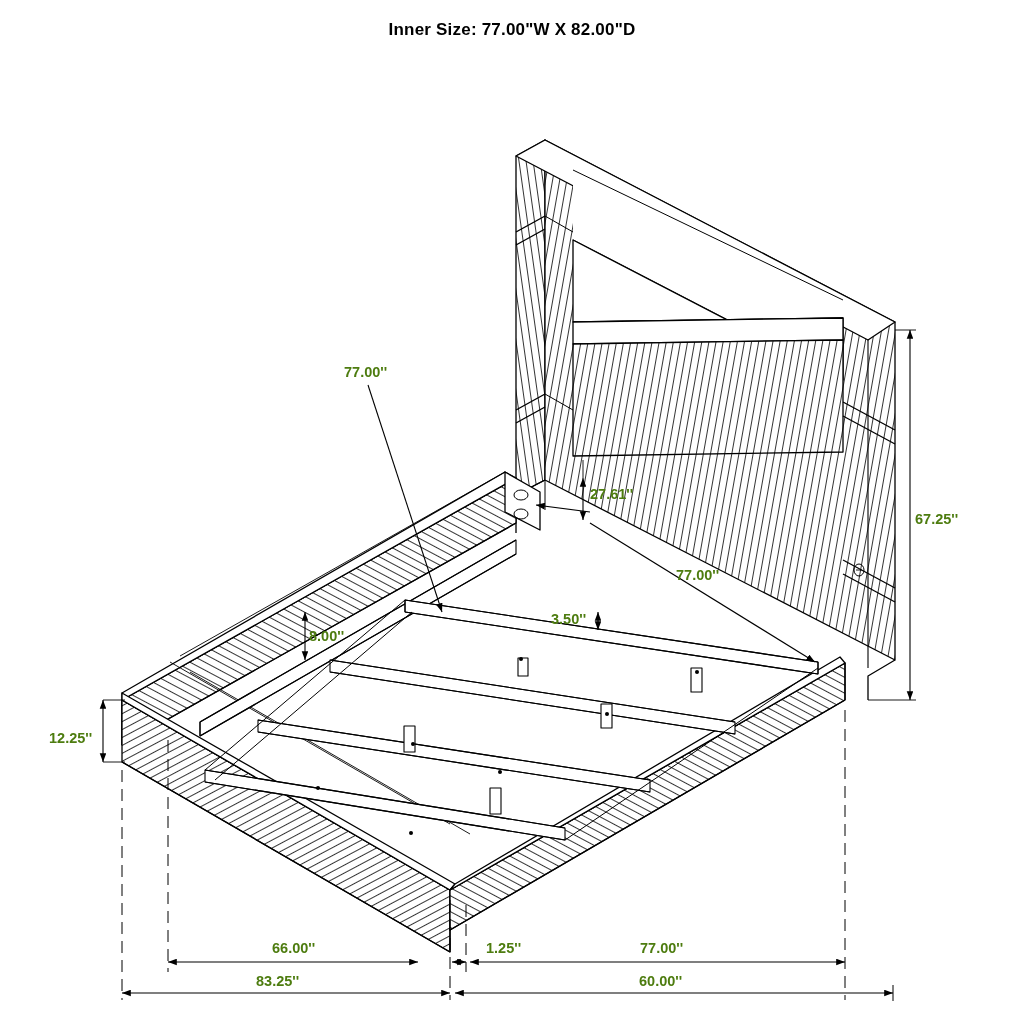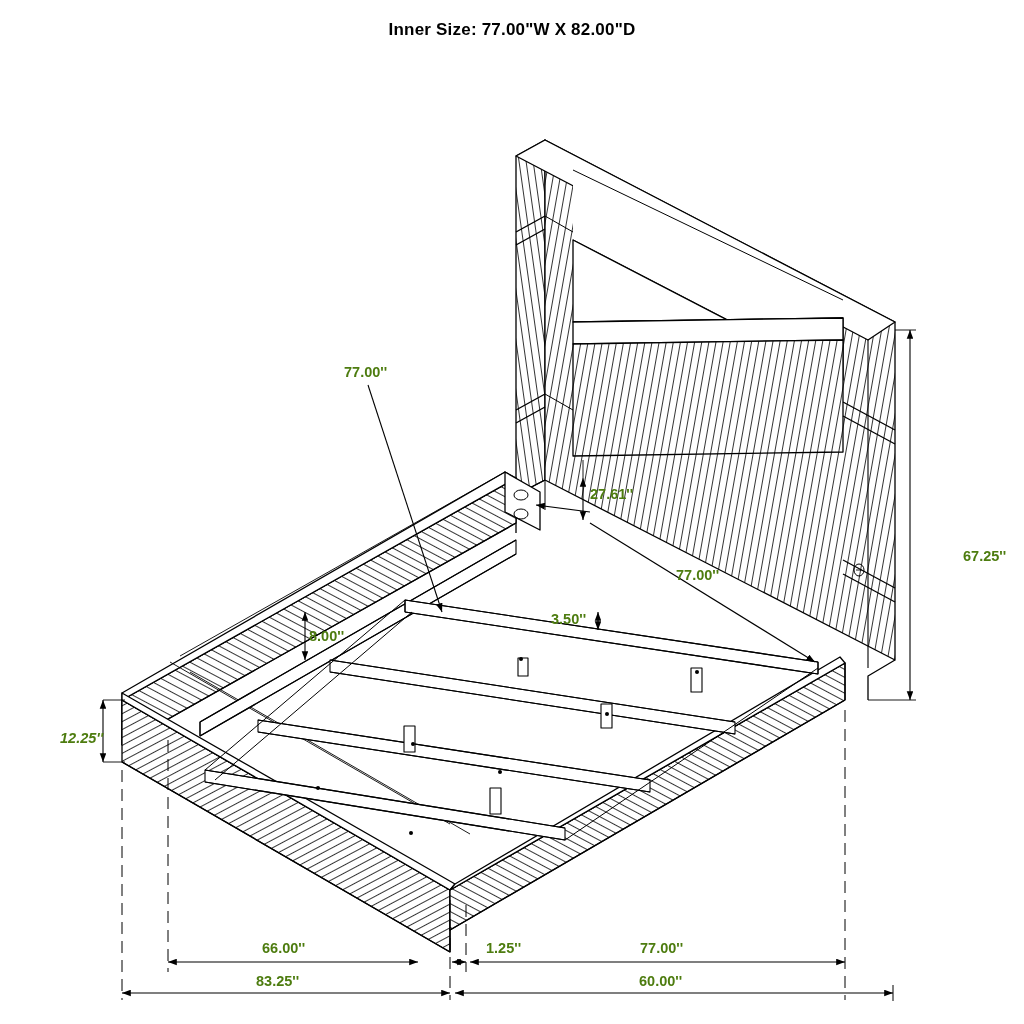--- a/index.html
+++ b/index.html
@@ -239,26 +239,26 @@
         <line x1="470" y1="962" x2="845" y2="962" marker-start="url(#arrowStart)" marker-end="url(#arrow)"></line>
 
         <line x1="122" y1="993" x2="450" y2="993" marker-start="url(#arrowStart)" marker-end="url(#arrow)"></line>
 
         <line x1="455" y1="993" x2="893" y2="993" marker-start="url(#arrowStart)" marker-end="url(#arrow)"></line>
         <line x1="893" y1="985" x2="893" y2="1001" stroke-width="1"></line>
       </g>
     </g>
   </svg>
 
-  <div class="dim-label" style="left:963px; top:511px;margin-top:37px;">67.25''</div>
+  <div class="dim-label" style="left:915px; top:511px;">67.25''</div>
   <div class="dim-label" style="left:344px; top:364px;">77.00''</div>
   <div class="dim-label" style="left:590px; top:486px;">27.61''</div>
   <div class="dim-label" style="left:676px; top:567px;">77.00''</div>
   <div class="dim-label" style="left:551px; top:611px;">3.50''</div>
   <div class="dim-label" style="left:309px; top:628px;">8.00''</div>
-  <div class="dim-label" style="left:60px;  top:730px;font-style:italic;">12.25''</div>
-  <div class="dim-label" style="left:262px; top:940px;">66.00''</div>
+  <div class="dim-label" style="left:49px;  top:730px;">12.25''</div>
+  <div class="dim-label" style="left:272px; top:940px;">66.00''</div>
   <div class="dim-label" style="left:486px; top:940px;">1.25''</div>
   <div class="dim-label" style="left:640px; top:940px;">77.00''</div>
   <div class="dim-label" style="left:256px; top:973px;">83.25''</div>
   <div class="dim-label" style="left:639px; top:973px;">60.00''</div>
 
 </div>
 
 </body></html>

